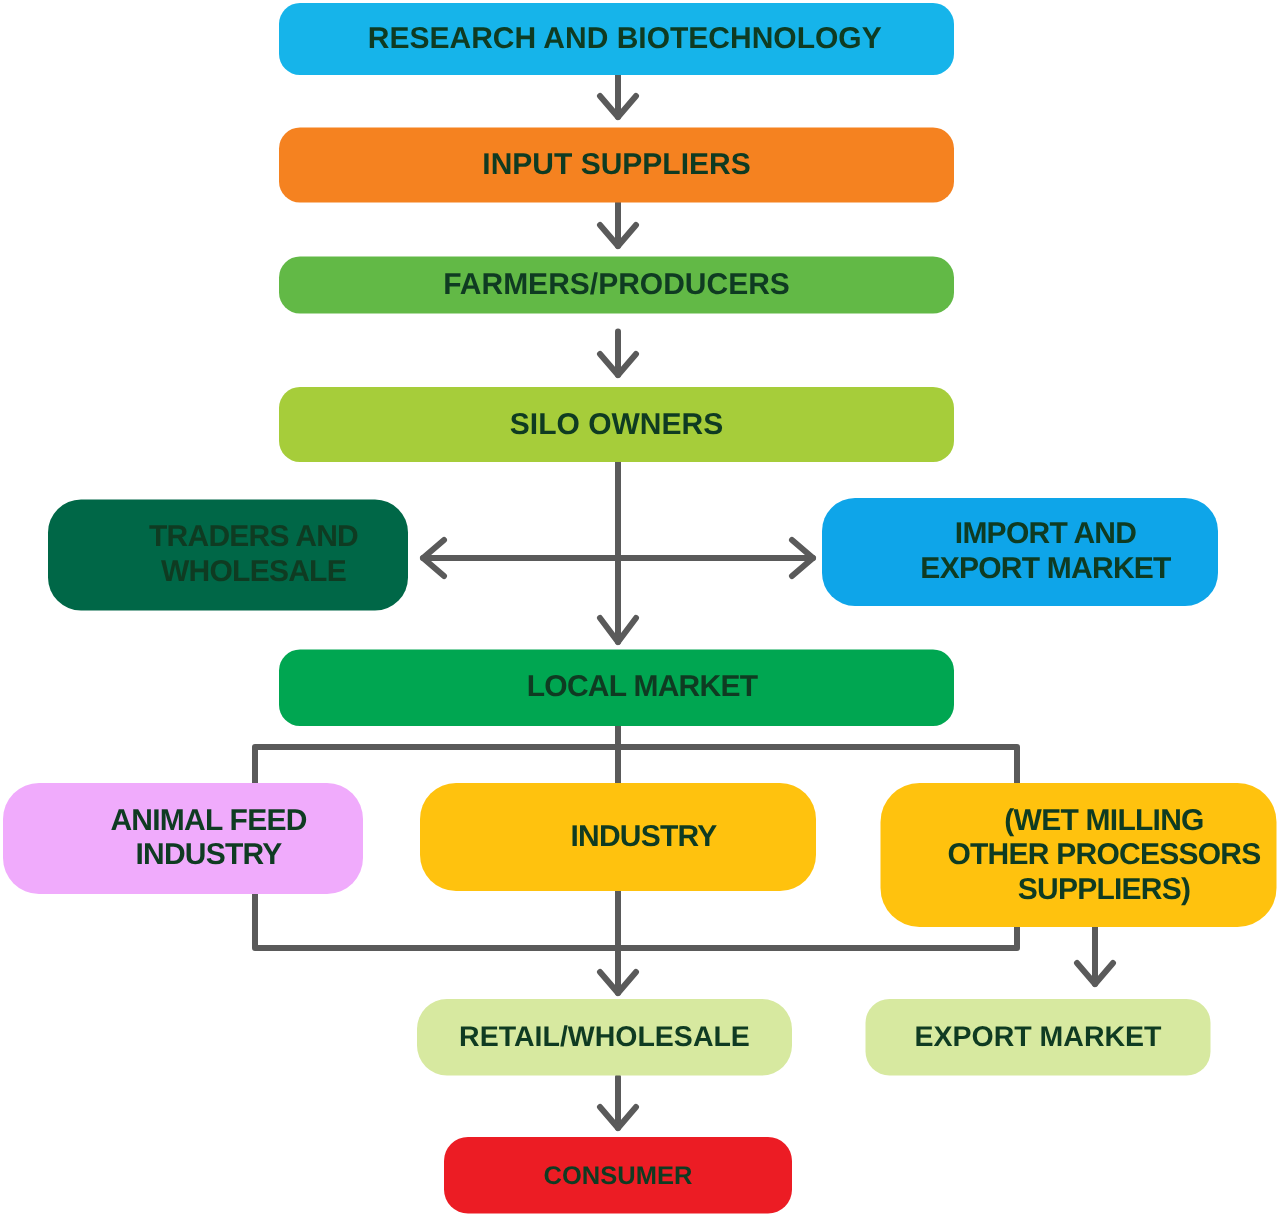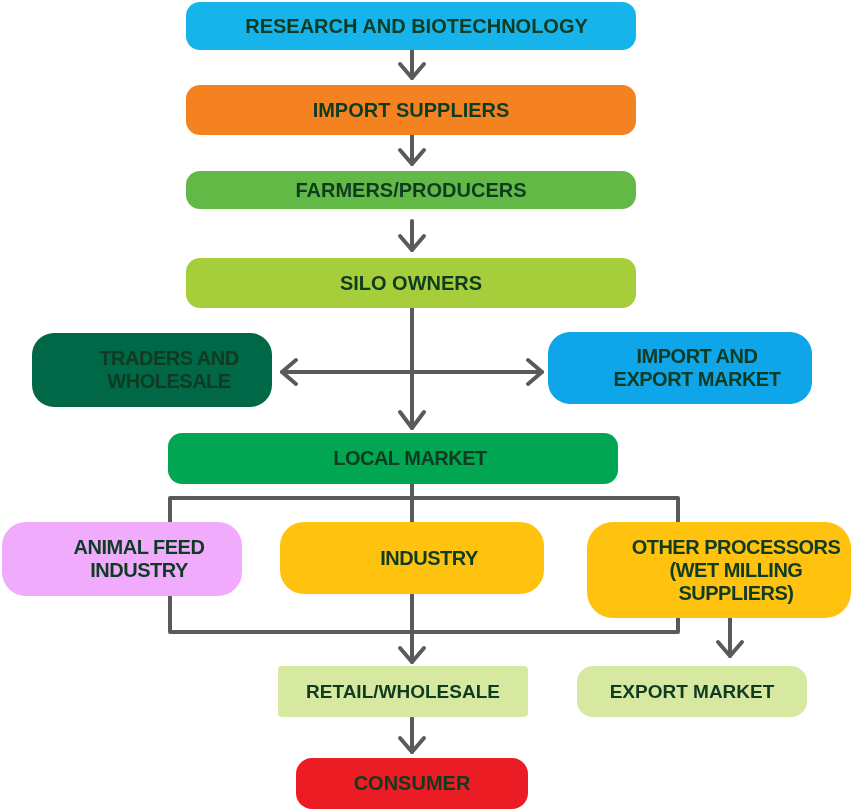--- a/index.html
+++ b/index.html
@@ -47,63 +47,63 @@
     <line x1="412" y1="718" x2="412" y2="752"></line>
     <polyline points="400,738 412,752 424,738"></polyline>
   </g>
 </svg>
 
 <div class="box" style="left:186px; top:2px; width:450px; height:48px; background:#16b4ea; font-size:20px; border-radius:14px;padding-left:17px;">
   <span>RESEARCH AND BIOTECHNOLOGY</span>
 </div>
 
 <div class="box" style="left:186px; top:85px; width:450px; height:50px; background:#f58220; font-size:20px; border-radius:14px;">
-  <span>IMPORT SUPPLIERS</span>
+  <span>INPUT SUPPLIERS</span>
 </div>
 
 <div class="box" style="left:186px; top:171px; width:450px; height:38px; background:#62b946; font-size:20px; border-radius:14px;">
   <span>FARMERS/PRODUCERS</span>
 </div>
 
 <div class="box" style="left:186px; top:258px; width:450px; height:50px; background:#a6cd3a; font-size:20px; border-radius:14px;">
   <span>SILO OWNERS</span>
 </div>
 
 <div class="box narrow" style="left:32px; top:333px; width:240px; height:74px; background:#006747; font-size:20px; border-radius:22px; flex-direction:column;">
   <span>TRADERS AND</span>
   <span>WHOLESALE</span>
 </div>
 
 <div class="box narrow" style="left:548px; top:332px; width:264px; height:72px; background:#0ea5e9; font-size:20px; border-radius:22px; flex-direction:column;">
   <span>IMPORT AND</span>
   <span>EXPORT MARKET</span>
 </div>
 
-<div class="box narrow" style="left:168px; top:433px; width:450px; height:51px; background:#00a651; font-size:20px; border-radius:14px;">
+<div class="box narrow" style="left:186px; top:433px; width:450px; height:51px; background:#00a651; font-size:20px; border-radius:14px;">
   <span>LOCAL MARKET</span>
 </div>
 
 <div class="box narrow" style="left:2px; top:522px; width:240px; height:74px; background:#f0abfc; font-size:20px; border-radius:24px; flex-direction:column;">
   <span>ANIMAL FEED</span>
   <span>INDUSTRY</span>
 </div>
 
 <div class="box narrow" style="left:280px; top:522px; width:264px; height:72px; background:#ffc20e; font-size:20px; border-radius:24px; flex-direction:column;">
   <span>INDUSTRY</span>
 </div>
 
 <div class="box narrow" style="left:587px; top:522px; width:264px; height:96px; background:#ffc20e; font-size:20px; border-radius:26px; flex-direction:column;">
+  <span>(WET MILLING</span>
   <span>OTHER PROCESSORS</span>
-  <span>(WET MILLING</span>
   <span>SUPPLIERS)</span>
 </div>
 
-<div class="box" style="left:278px; top:666px; width:250px; height:51px; background:#d7e9a0; font-size:19px; border-radius:4px;">
+<div class="box" style="left:278px; top:666px; width:250px; height:51px; background:#d7e9a0; font-size:19px; border-radius:20px;">
   <span>RETAIL/WHOLESALE</span>
 </div>
 
 <div class="box" style="left:577px; top:666px; width:230px; height:51px; background:#d7e9a0; font-size:19px; border-radius:16px;">
   <span>EXPORT MARKET</span>
 </div>
 
-<div class="box" style="left:296px; top:758px; width:232px; height:51px; background:#ec1c24; font-size:20px; border-radius:16px;">
+<div class="box" style="left:296px; top:758px; width:232px; height:51px; background:#ec1c24; font-size:17px; border-radius:16px;">
   <span>CONSUMER</span>
 </div>
 
 </body></html>

